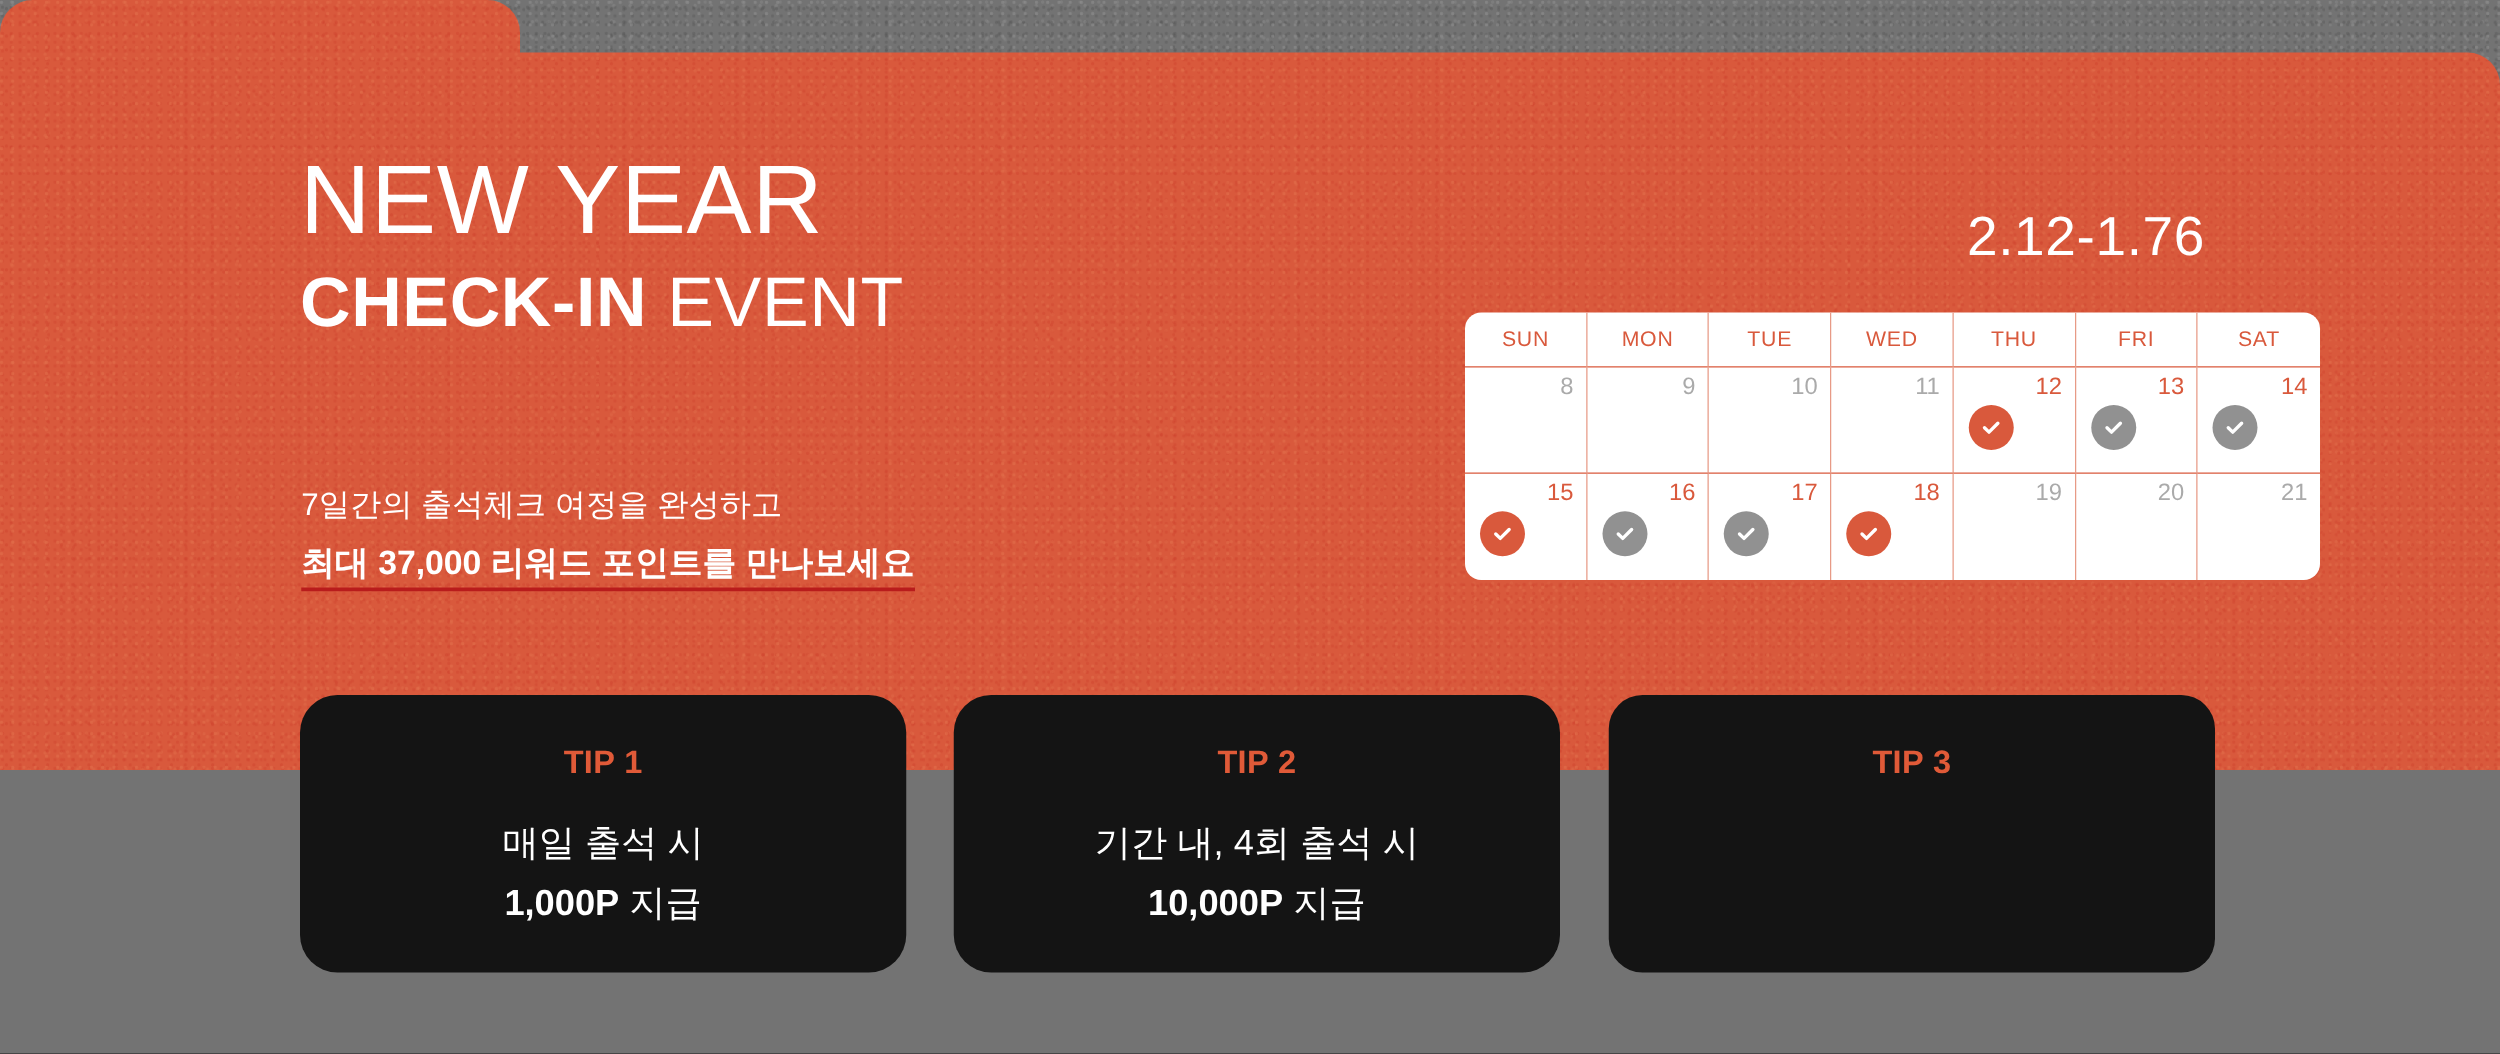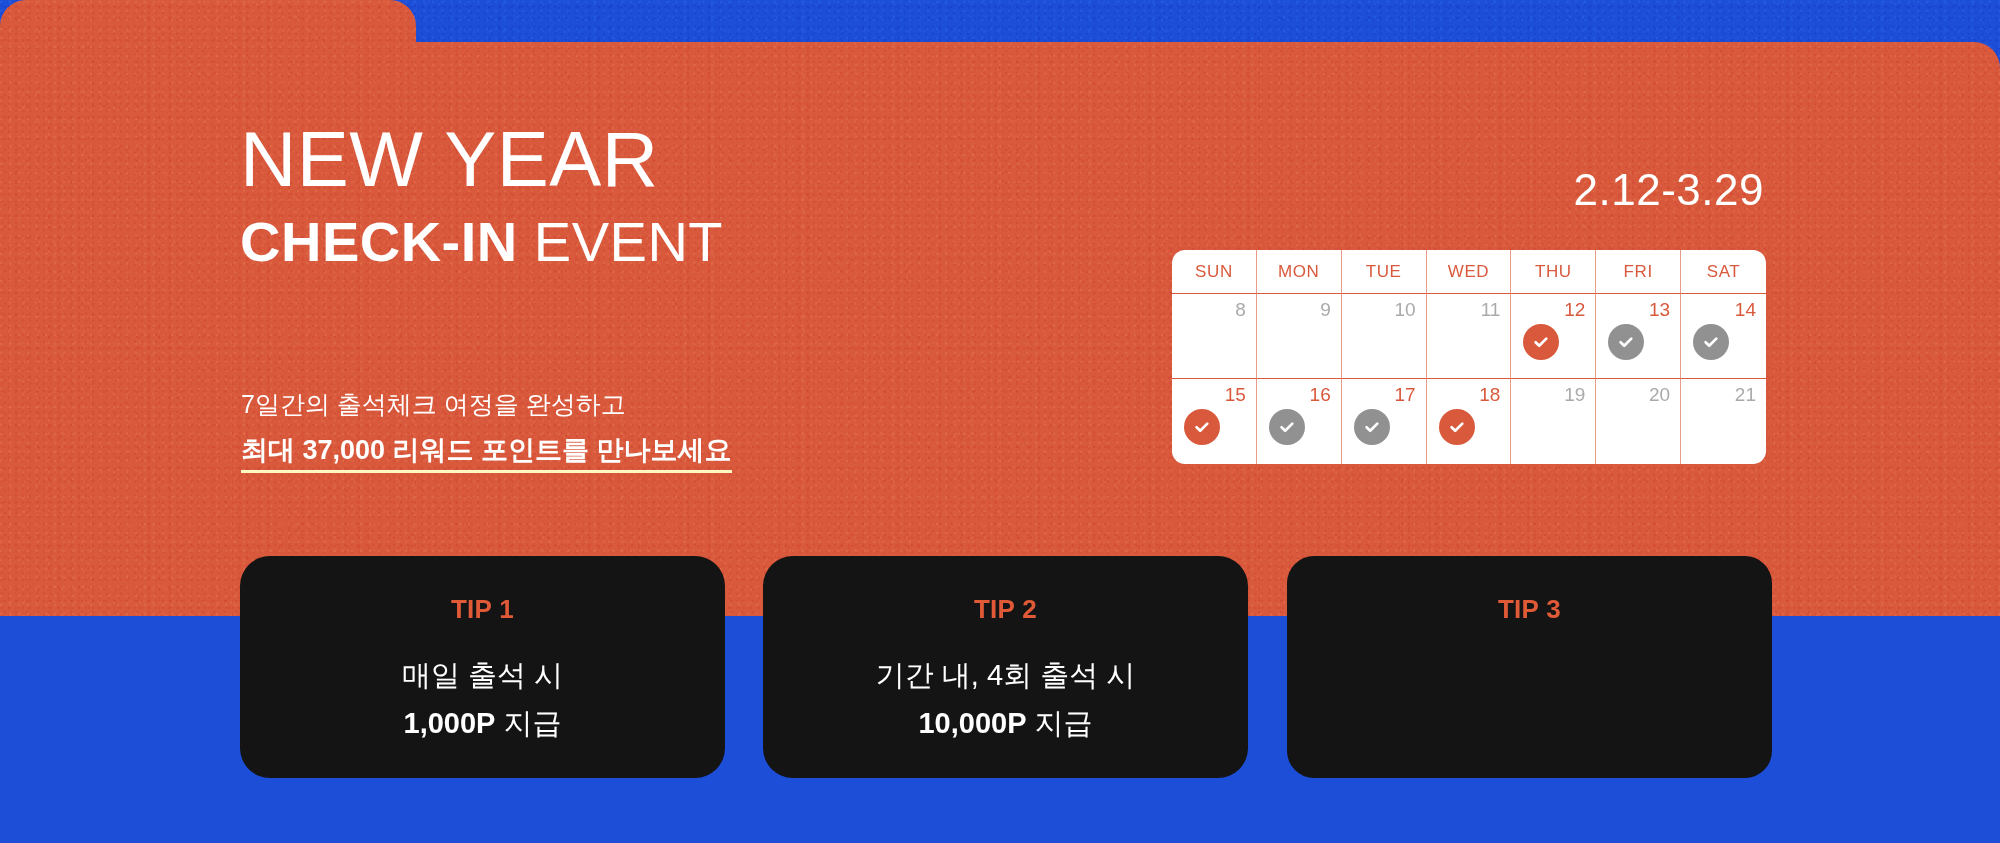--- a/index.html
+++ b/index.html
@@ -10,21 +10,21 @@
     height: 843px;
     background: #000000;
     font-family: "Liberation Sans", "DejaVu Sans", sans-serif;
     overflow: hidden;
   }
 
   .banner {
     position: relative;
     width: 2000px;
     height: 843px;
-    background: #1d4ed8;
+    background: #737373;
     overflow: hidden;
     text-decoration: underline;
   }
 
   
   .orange-tab {
     position: absolute;
     left: 0;
     top: 0;
     width: 416px;
@@ -101,21 +101,21 @@
     line-height: 1.3;
     white-space: nowrap;
   }
   .sub-line2 {
     display: inline-block;
     font-size: 27px;
     font-weight: 700;
     color: #FFFFFF;
     line-height: 1.3;
     margin-top: 12px;
-    border-bottom: 3px solid #fef9c3;
+    border-bottom: 3px solid #b91c1c;
     padding-bottom: 2px;
     white-space: nowrap;
   }
 
   
   .date-range {
     position: absolute;
     right: 236px;
     top: 165px;
     font-size: 44px;
@@ -124,21 +124,21 @@
     letter-spacing: 0.5px;
     z-index: 5;
     white-space: nowrap;
   }
 
   
   .calendar {
     position: absolute;
     left: 1172px;
     top: 250px;
-    width: 594px;
+    width: 684px;
     height: 214px;
     background: #FFFFFF;
     border-radius: 13px;
     overflow: hidden;
     z-index: 5;
     display: flex;
     flex-direction: column;
   }
   .cal-head {
     display: grid;
@@ -262,21 +262,21 @@
   <div class="headline">
     <div class="headline-line1">NEW YEAR</div>
     <div class="headline-line2"><span class="headline-strong">CHECK-IN</span><span class="headline-light"> EVENT</span></div>
   </div>
 
   <div class="sub">
     <div class="sub-line1">7일간의 출석체크 여정을 완성하고</div>
     <div class="sub-line2">최대 37,000 리워드 포인트를 만나보세요</div>
   </div>
 
-  <div class="date-range">2.12-3.29</div>
+  <div class="date-range">2.12-1.76</div>
 
   <div class="calendar">
     <div class="cal-head">
         <div class="cal-head-cell">SUN</div>
         <div class="cal-head-cell">MON</div>
         <div class="cal-head-cell">TUE</div>
         <div class="cal-head-cell">WED</div>
         <div class="cal-head-cell">THU</div>
         <div class="cal-head-cell">FRI</div>
         <div class="cal-head-cell">SAT</div>

